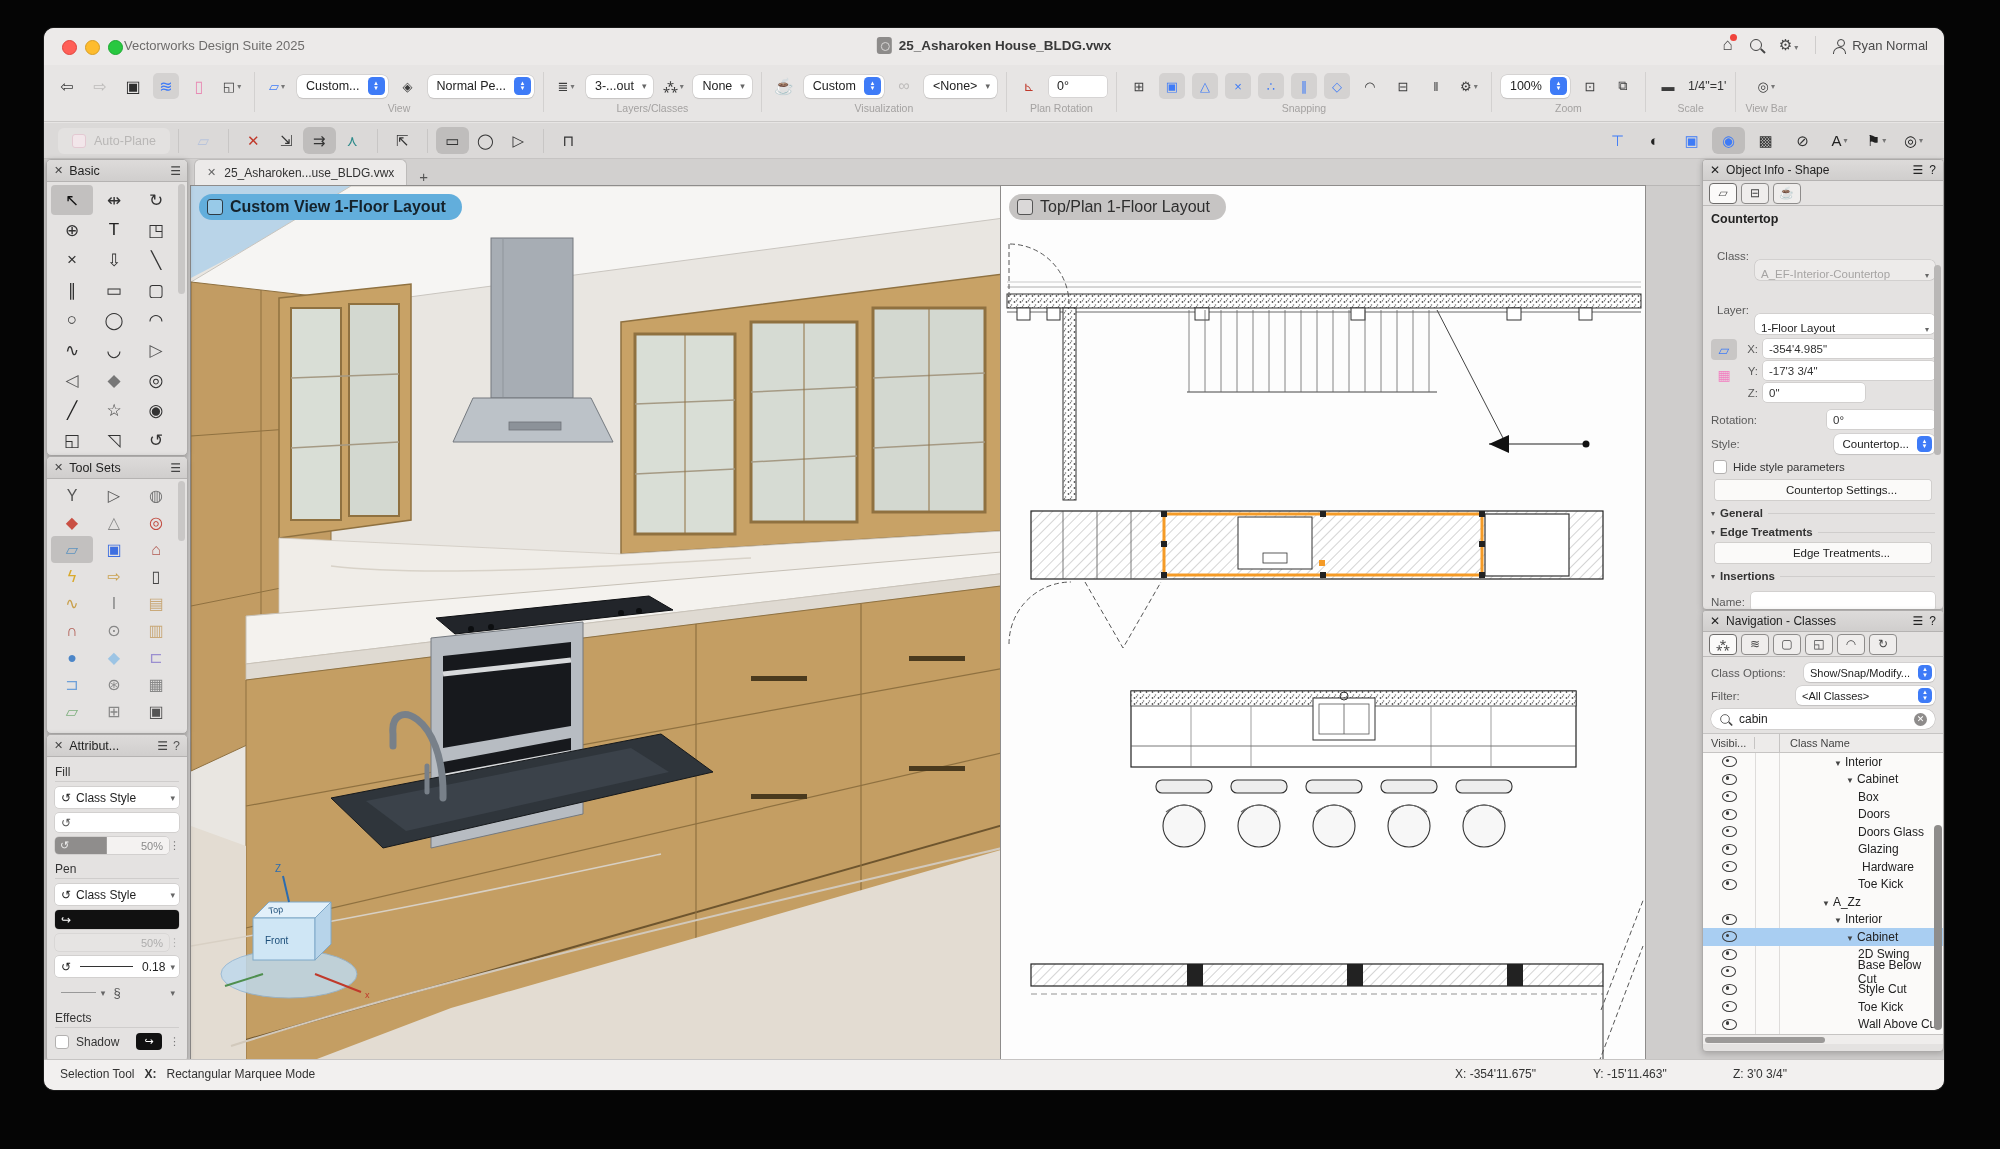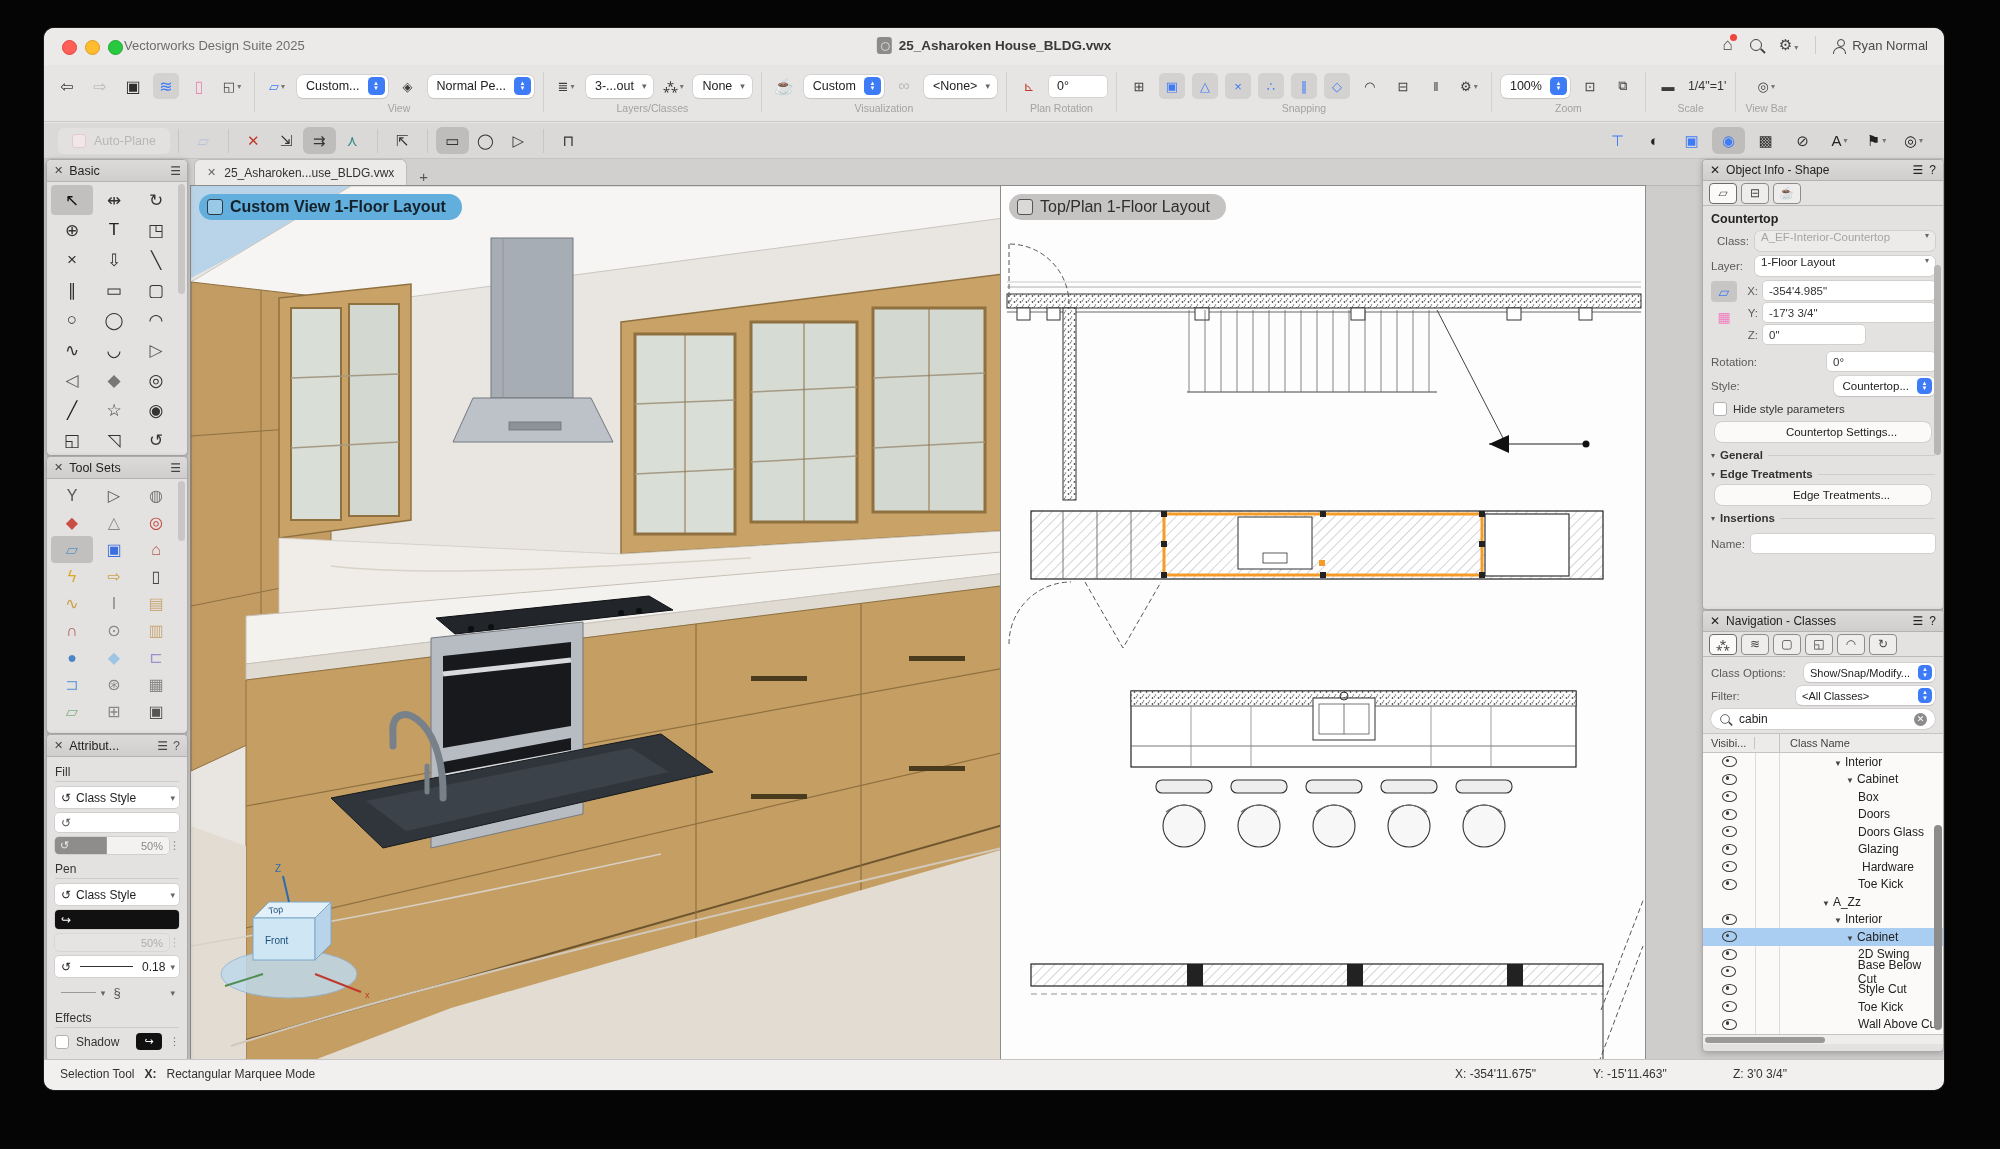--- a/index.html
+++ b/index.html
@@ -117,33 +117,33 @@
   .rpanel{position:absolute;left:1658px;width:240px;background:#E4E2E1;border:1px solid #ADABAA;border-radius:4px;overflow:hidden;
     box-shadow:0 2px 6px rgba(0,0,0,.2);font-size:11.5px;color:#333;}
   .rphead{height:20px;background:linear-gradient(#DDDBDA,#D0CECD);border-bottom:1px solid #B5B3B2;display:flex;align-items:center;
     gap:6px;padding:0 7px;font-size:12px;color:#222;}
   .rtabs{height:24px;border-bottom:1px solid #BDBBBA;display:flex;align-items:center;gap:4px;padding:0 6px;}
   .rtab{width:26px;height:19px;border:1px solid #8E8C8B;border-radius:4px;display:flex;align-items:center;justify-content:center;
     font-size:12px;color:#444;background:#EFEDEC;}
   .rtab.sel{background:#FBFAF9;border-color:#6E6C6B;}
   .oi-row{display:flex;align-items:center;margin:5px 8px;gap:6px;}
   .oi-label{color:#5a5a5a;white-space:nowrap;}
-  .oi-dd{flex:1;height:20px;background:#fff;border-radius:5px;box-shadow:0 0 0 0.5px #C0BEBD;display:flex;align-items:flex-start;
-    padding:0 6px;font-size:11.5px;color:#222;}
+  .oi-dd{flex:1;height:20px;background:#fff;border-radius:5px;box-shadow:0 0 0 0.5px #C0BEBD;display:flex;align-items:flex-end;
+    padding:0 6px;font-size:11.5px;color:#222;margin-top:29px;}
   .oi-dd.dis{color:#A6A4A3;background:#EDEBEA;}
   .oi-dd .pchev{margin-left:auto;font-size:8px;color:#666;}
   .oi-field{flex:1;height:19px;background:#fff;border-radius:4px;box-shadow:0 0 0 0.5px #C0BEBD;display:flex;align-items:center;padding:0 6px;}
   .coordblock{display:flex;margin:4px 8px;gap:7px;}
   .cicons{display:flex;flex-direction:column;gap:4px;}
   .cibtn{width:26px;height:21px;border-radius:4px;display:flex;align-items:center;justify-content:center;font-size:14px;}
   .cibtn.b{background:#C8C6C5;color:#3E7BF7;}
   .cibtn.p{color:#F27CC0;}
   .crow{display:flex;align-items:center;gap:5px;margin-bottom:3px;}
   .crow .l{width:14px;text-align:right;color:#5a5a5a;}
-  .btn-wide{margin:5px 12px;height:20px;background:#FBFAF9;border-radius:7px;box-shadow:0 0 0 0.5px #BDBBBA;
+  .btn-wide{margin:5px 12px;height:20px;background:#FBFAF9;border-radius:2px;box-shadow:0 0 0 0.5px #BDBBBA;
     display:flex;align-items:center;justify-content:center;font-size:11.5px;color:#222;padding-left:37px;}
   .sect{display:flex;align-items:center;gap:5px;margin:7px 8px 2px 8px;font-weight:bold;color:#333;}
   .sect:after{content:"";flex:1;height:1px;background:#CFCDCC;}
   .sect .tri{font-size:8px;color:#555;font-weight:normal;}
   .cbrow{display:flex;align-items:center;gap:6px;margin:6px 10px;}
   .cb{width:12px;height:12px;background:#fff;border:1px solid #B3B1B0;border-radius:3px;}
   .oi-scroll{position:absolute;right:2px;top:105px;width:7px;height:190px;background:#B9B7B6;border-radius:4px;}
 
   
   .nv-search{margin:4px 8px;height:20px;background:#fff;border-radius:10px;box-shadow:0 0 0 0.5px #C0BEBD;
@@ -790,21 +790,21 @@
       </div>
       <div style="margin:6px 8px 2px 8px;font-weight:bold;font-size:12.5px;color:#222;">Countertop</div>
       <div class="oi-row">
         <span class="oi-label" style="width:38px;text-align:right;">Class:</span>
         <span class="oi-dd dis">
               <span>A_EF-Interior-Countertop</span>
               <span class="pchev">▾</span>
             </span>
       </div>
       <div class="oi-row">
-        <span class="oi-label" style="width:38px;">Layer:</span>
+        <span class="oi-label" style="width:38px;text-align:right;">Layer:</span>
         <span class="oi-dd">
               <span>1-Floor Layout</span>
               <span class="pchev">▾</span>
             </span>
       </div>
       <div class="coordblock">
         <div class="cicons">
           <span class="cibtn b" able="true">▱</span>
           <span class="cibtn p">▦</span>
         </div>

